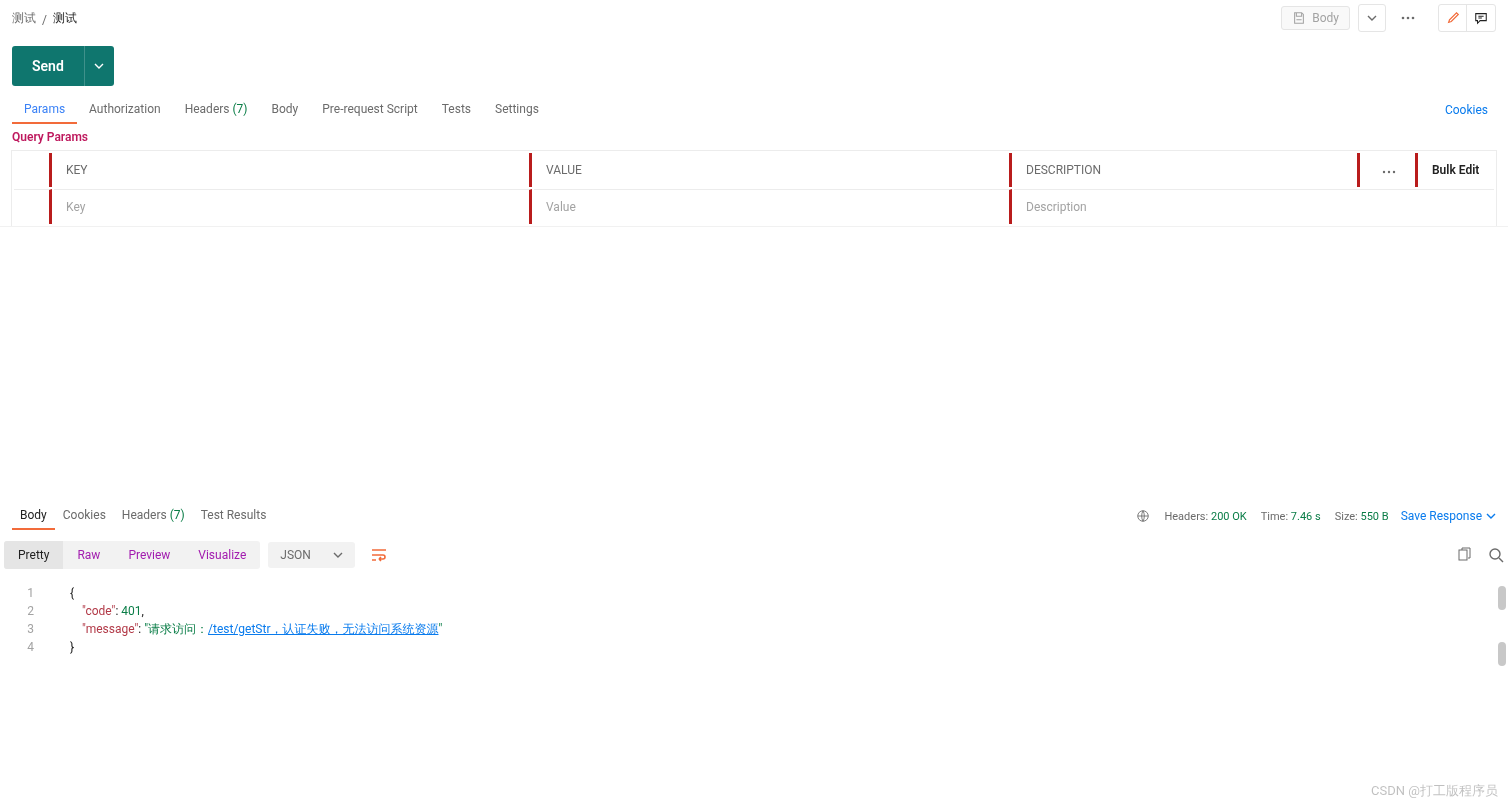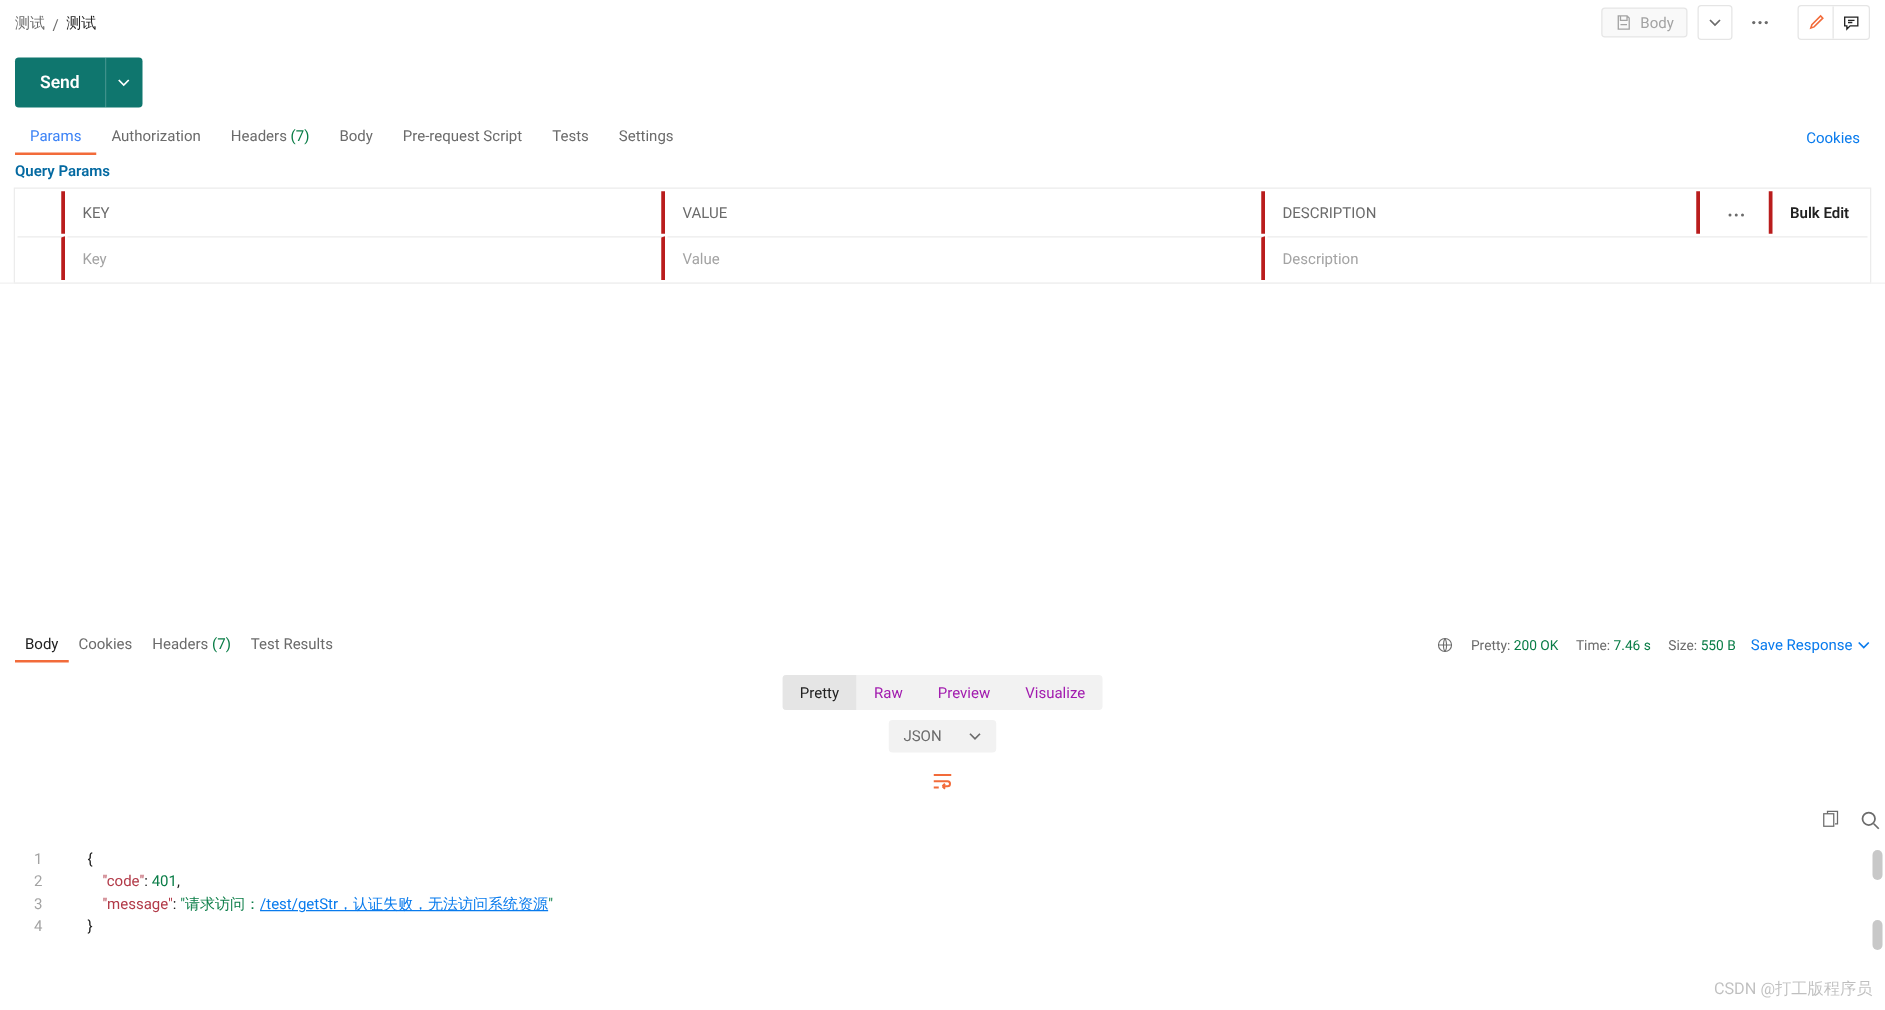--- a/index.html
+++ b/index.html
@@ -21,38 +21,38 @@
 .url { flex: 1; border: none; outline: none; background: transparent; padding: 0 12px; font-size: 13px; color: #212121; }
 .send { display: flex; background: #0f766e; border-radius: 3px; overflow: hidden; height: 40px; color: #fff; }
 .send-main { padding: 0 20px; display: flex; align-items: center; font-weight: 600; font-size: 14px; }
 .send-chev { width: 30px; display: flex; align-items: center; justify-content: center; border-left: 1px solid rgba(255,255,255,0.2); }
 .req-tabs { display: flex; align-items: center; padding: 0 12px; gap: 0; position: relative; }
 .req-tabs .tab { padding: 6px 12px; color: #6b6b6b; cursor: pointer; border-bottom: 2px solid transparent; }
 .req-tabs .tab.active { color: #3b82f6; border-bottom-color: #f26b3a; }
 .req-tabs .spacer { flex: 1; }
 .cookies-link { color: #097bed; font-size: 12px; padding-right: 8px; }
 .green { color: #0a7d47; }
-.sub-head { padding: 6px 12px; font-weight: 600; color: #0369a1; font-size: 12px; }
+.sub-head { padding: 6px 12px; font-weight: 600; color: #be185d; font-size: 12px; }
 .param-table { width: calc(100% - 22px); margin: 0 11px; border: 1px solid #ececec; }
 .param-table th, .param-table td { text-align: left; font-weight: normal; padding: 10px 12px; border-right: 3px solid #b91c1c; font-size: 12px; }
 .param-table th { color: #6b6b6b; }
 .param-table td { color: #a3a3a3; border-top: 1px solid #ececec; }
 .param-table .chk { width: 38px; }
 .param-table .actions { width: 56px; text-align: center; }
 .param-table .bulk { width: 74px; border-right: none; color: #212121; font-weight: 600; }
 .param-table td.bulk { border-right: none; }
 .spacer-block { height: 270px; border-top: 1px solid #f1f1f1; margin-top:-1px; }
 .resp-tabs { display: flex; align-items: center; padding: 6px 12px 0; gap: 0; }
 .resp-tabs .rtab { padding: 6px 8px; color: #6b6b6b; cursor: pointer; border-bottom: 2px solid transparent; }
 .resp-tabs .rtab.active { color: #212121; border-bottom-color: #f26b3a; }
 .resp-tabs .spacer { flex: 1; }
 .status-info { display: flex; align-items: center; gap: 14px; font-size: 11px; color: #6b6b6b; }
 .status-info .val { color: #0a7d47; }
 .save-resp { color: #097bed; font-size: 12px; display: flex; align-items: center; gap: 4px; margin-left: 12px; }
-.resp-toolbar { display: flex; align-items: center; gap: 8px; padding: 10px 4px; flex-direction: column; }
+.resp-toolbar { display: flex; align-items: center; gap: 8px; padding: 10px 4px; }
 .seg { display: flex; background: #f2f2f2; border-radius: 3px; overflow: hidden; }
 .seg .s { padding: 7px 14px; color: #a21caf; cursor: pointer; }
 .seg .s.active { background: #e5e5e5; color: #212121; }
 .fmt { display: flex; align-items: center; gap: 22px; background: #f2f2f2; padding: 6px 12px; border-radius: 3px; color: #6b6b6b; }
 .wrap-btn { width: 32px; height: 30px; display: flex; align-items: center; justify-content: center; color: #f26b3a; border-radius: 3px; }
 .tb-right { margin-left: auto; display: flex; gap: 16px; color: #6b6b6b; }
 .code { font-family: "Consolas", "Monaco", monospace; font-size: 12px; padding: 4px 0 0 0; line-height: 18px; position: relative; }
 .code .ln { position: absolute; left: 0; width: 48px; text-align: right; color: #a3a3a3; padding-right: 14px; }
 .code .cl { padding-left: 70px; white-space: pre; }
 .tok-brace { color: #212121; }
@@ -168,21 +168,21 @@
     <span>Headers</span>
     <span class="green">(7)</span>
   </div>
   <div class="rtab">Test Results</div>
   <div class="spacer"></div>
   <div class="status-info">
     <svg width="14" height="14" viewBox="0 0 16 16">
         <circle cx="8" cy="8" r="6" fill="none" stroke="#6b6b6b"></circle>
         <path fill="none" stroke="#6b6b6b" d="M2 8h12M8 2c2 3 2 9 0 12M8 2c-2 3-2 9 0 12"></path>
       </svg>
-    <span><span>Pretty:</span> <span class="val">200 OK</span></span>
+    <span><span>Headers:</span> <span class="val">200 OK</span></span>
     <span><span>Time:</span> <span class="val">7.46 s</span></span>
     <span><span>Size:</span> <span class="val">550 B</span></span>
   </div>
   <div class="save-resp">
     <span>Save Response</span>
     <svg width="10" height="10" viewBox="0 0 10 10">
         <path fill="none" stroke="#097bed" stroke-width="1.4" d="M1 3l4 4 4-4"></path>
       </svg>
   </div>
 </div>

